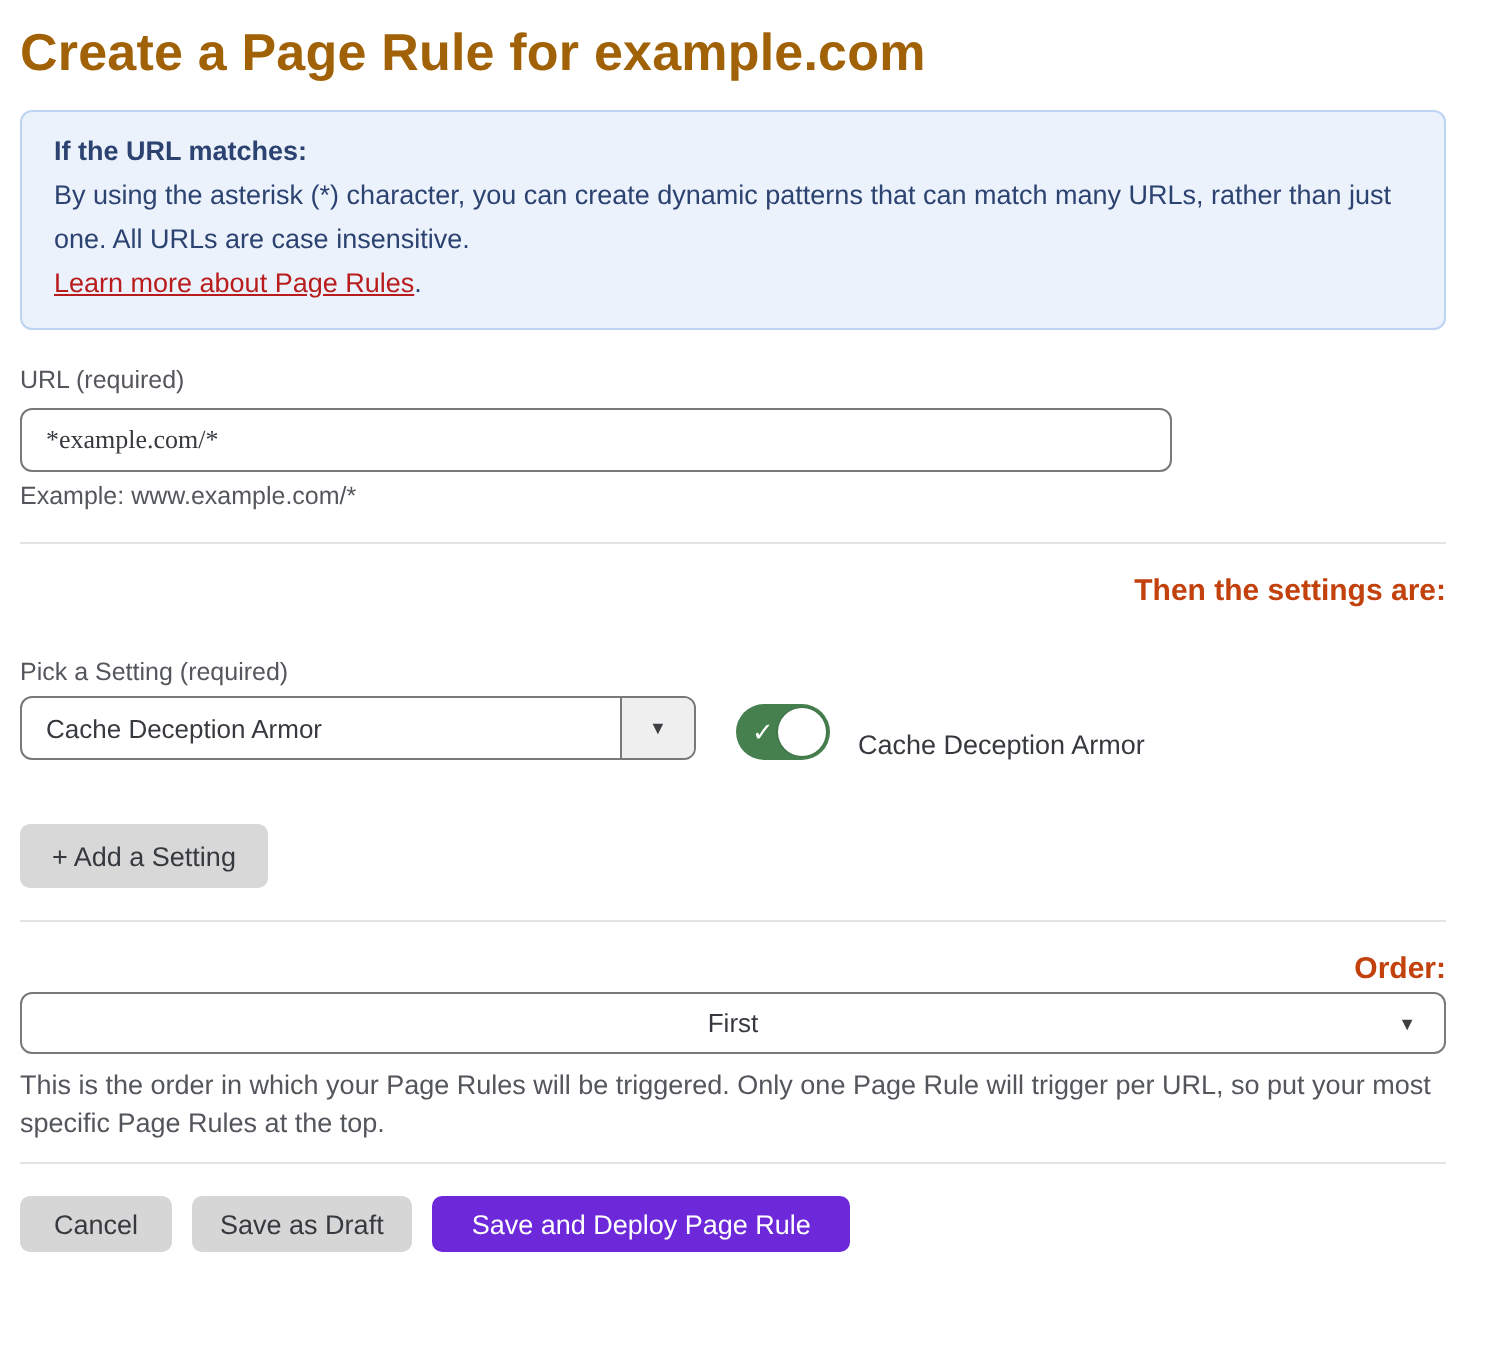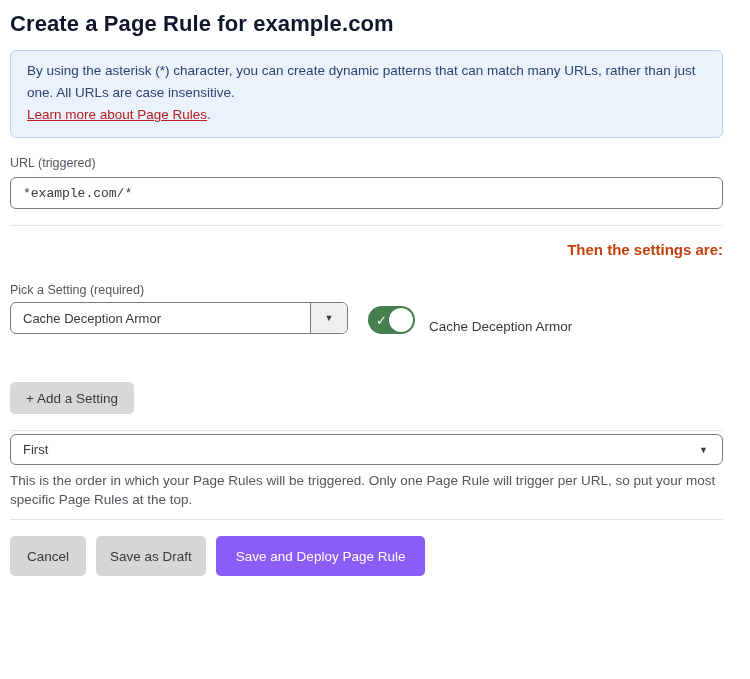--- a/index.html
+++ b/index.html
@@ -6,45 +6,45 @@
   html, body { margin: 0; padding: 0; background: #fff; }
   body {
     width: 750px; height: 679px;
     font-family: "Liberation Sans", "DejaVu Sans", sans-serif;
     color: #36393d;
     overflow: hidden;
   }
   .container { padding: 11px 27px 18px 10px; width: 750px; }
 
   h1.page-title {
-    font-size: 22px; font-weight: bold; margin: 0; color: #0f172a;
+    font-size: 26px; font-weight: bold; margin: 0; color: #a16207;
     letter-spacing: 0.1px;
   }
 
   .info-box {
     margin-top: 13px;
     background: #ebf2fc;
     border: 1px solid #bdd3f2;
     border-radius: 6px;
     padding: 9px 16px 11px 16px;
     font-size: 13.5px;
     line-height: 22px;
     color: #2c4270;
   }
   .info-box .info-heading { font-weight: bold; }
   .info-box a {
     color: #b91c1c; text-decoration: underline; cursor: pointer;
   }
 
   .field-label { margin-top: 18px; font-size: 12.5px; color: #53565b; }
   .text-input {
-    margin-top: 7px; display: block; width: 713px; height: 32px;
+    margin-top: 7px; display: block; width: 576px; height: 32px;
     border: 1px solid #797979; border-radius: 6px;
     padding: 0 12px; font-size: 13px; color: #36393d;
-    font-family: Liberation Mono, monospace;
+    font-family: Liberation Serif, serif;
     outline: none; background: #fff;
   }
   .helper-text { margin-top: 5px; font-size: 12.5px; color: #53565b; }
 
   .divider { margin: 16px 0 0 0; border: none; border-top: 1px solid #e4e4e4; width: 713px; }
 
   h2.section-heading { margin: 15px 0 0 0; font-size: 15px; font-weight: bold; color: #c2410c; text-align: right; }
 
   .picker-row { margin-top: 5px; display: flex; align-items: flex-end; }
   .select-group {
@@ -77,59 +77,61 @@
     background: #fff; box-shadow: 0 0 0 1px rgba(0,0,0,0.06);
   }
   .toggle-label { margin-left: 14px; padding-top: 3px; font-size: 13.5px; color: #36393d; }
 
   .btn {
     display: inline-flex; align-items: center; justify-content: center;
     border: none; border-radius: 5px; cursor: pointer;
     font-family: "Liberation Sans", "DejaVu Sans", sans-serif;
     font-size: 13.5px; color: #36393d; background: #d8d8d8;
   }
-  .btn-add { margin-top: 48px; height: 32px; padding: 12px 16px; }
+  .btn-add { margin-top: 32px; height: 32px; padding: 12px 16px; }
 
   .full-select {
     margin-top: 3px; position: relative; width: 713px; height: 31px;
     border: 1px solid #797979; border-radius: 6px;
     display: flex; align-items: center; padding: 0 12px;
-    font-size: 13px; color: #36393d; cursor: pointer; background: #fff;
+    font-size: 13px; color: #36393d; cursor: pointer; background: #fff; justify-content: center;
   }
   .full-select .arrow {
     position: absolute; right: 14px; top: 50%; transform: translateY(-50%);
     font-size: 9px; color: #3d3f42;
   }
 
   .order-helper {
     margin-top: 6px; font-size: 13.5px; color: #53565b; line-height: 19px;
     width: 713px;
   }
   .divider-tight { margin-top: 10px; }
 
   .footer-actions { margin-top: 16px; display: flex; gap: 10px; }
-  .footer-actions .btn { height: 40px; }
+  .footer-actions .btn { height: 28px; }
   .btn-cancel { padding: 0 17px; background: #d6d6d6; }
   .btn-draft { padding: 0 14px; background: #d6d6d6; }
-  .btn-deploy { padding: 0 20px; background: #8b5cf6; color: #fff; }
+  .btn-deploy { padding: 0 20px; background: #6d28d9; color: #fff; }
 </style>
 </head>
 <body>
 
 <div class="container">
 
   <h1 class="page-title">Create a Page Rule for example.com</h1>
 
   <div class="info-box">
+    <div class="info-heading">If the URL matches:</div>
     <div class="info-body">By using the asterisk (*) character, you can create dynamic patterns that can match many URLs, rather than just one. All URLs are case insensitive.</div>
     <div><a href="#">Learn more about Page Rules</a><span>.</span></div>
   </div>
 
-  <div class="field-label">URL (triggered)</div>
+  <div class="field-label">URL (required)</div>
   <input class="text-input" type="text" value="*example.com/*" style="">
+  <div class="helper-text">Example: www.example.com/*</div>
 
   <hr class="divider">
 
   <h2 class="section-heading">Then the settings are:</h2>
 
   <div class="field-label" style="margin-top:25px;">Pick a Setting (required)</div>
 
   <div class="picker-row">
     <div class="select-group">
       <div class="select-value">Cache Deception Armor</div>
@@ -141,20 +143,21 @@
       <span class="check-glyph">✓</span>
       <span class="knob"></span>
     </div>
     <div class="toggle-label">Cache Deception Armor</div>
   </div>
 
   <button class="btn btn-add">+ Add a Setting</button>
 
   <hr class="divider">
 
+  <h2 class="section-heading">Order:</h2>
 
 
   <div class="full-select">
     <span>First</span>
     <span class="arrow">▼</span>
   </div>
 
   <div class="order-helper">This is the order in which your Page Rules will be triggered. Only one Page Rule will trigger per URL, so put your most specific Page Rules at the top.</div>
 
   <hr class="divider divider-tight">

